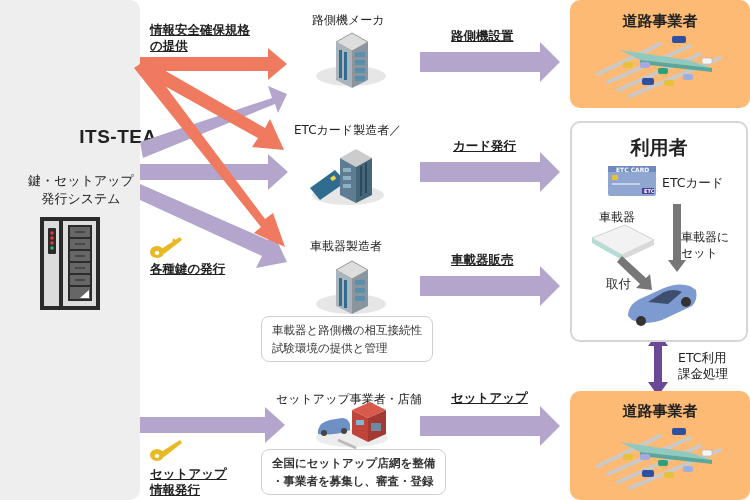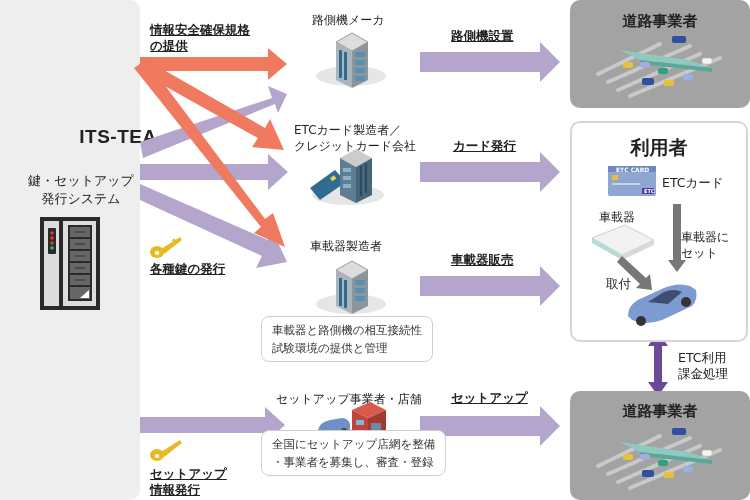--- a/index.html
+++ b/index.html
@@ -4,21 +4,21 @@
 <style>
   * { box-sizing: border-box; margin: 0; padding: 0; }
   html, body { width: 750px; height: 500px; background: #ffffff; overflow: hidden; }
   body { position: relative; font-family: "DejaVu Sans", "Liberation Sans", sans-serif; color: #222; }
   .abs { position: absolute; }
   .panel-left { left: 0; top: 0; width: 140px; height: 500px; background: #eeeeee; border-radius: 0 10px 10px 0; }
   .org-title { left: 0; width: 140px; top: 126px; text-align: center; font-size: 19px; font-weight: bold; color: #222; letter-spacing: 0.5px; font-family: "Liberation Sans", sans-serif; margin-left: 48px; }
   .org-sub { left: 0; width: 162px; top: 172px; text-align: center; font-size: 13px; line-height: 18px; color: #222; }
   .label-bold { font-size: 12.5px; font-weight: bold; color: #222; line-height: 16px; white-space: nowrap; text-decoration: underline; }
   .label { font-size: 12px; color: #222; line-height: 16px; white-space: nowrap; }
-  .road-box { background: #a3a3a3; border-radius: 10px; }
+  .road-box { background: #fdba74; border-radius: 10px; }
   .road-title { font-size: 15px; font-weight: bold; color: #222; text-align: center; width: 100%; }
   .user-box { border: 2px solid #d6d6d6; border-radius: 10px; background: #fff; }
   .user-title { font-size: 19px; font-weight: bold; color: #222; text-align: center; width: 100%; }
   .note-box { border: 1.5px solid #cfcfcf; border-radius: 8px; background: #fff; font-size: 11.5px; line-height: 18px; color: #333; padding: 4px 10px; white-space: nowrap; }
   svg { position: absolute; left: 0; top: 0; overflow: visible; }
 </style>
 </head>
 <body>
 
 <div class="abs panel-left"></div>
@@ -115,21 +115,20 @@
   <rect x="339" y="50" width="3" height="28" fill="#2f6c8f"></rect>
   <rect x="344" y="52" width="3" height="28" fill="#2f6c8f"></rect>
   <rect x="355" y="52" width="10" height="5" fill="#5a8fb0"></rect>
   <rect x="355" y="60" width="10" height="5" fill="#5a8fb0"></rect>
   <rect x="355" y="68" width="10" height="5" fill="#5a8fb0"></rect>
   <rect x="355" y="76" width="10" height="5" fill="#5a8fb0"></rect>
 </svg>
 
 <div class="abs label" style="left:294px; top:122px;">
   <div>ETCカード製造者／</div>
-  <div>クレジットカード会社</div>
 </div>
 <svg width="750" height="500">
   <ellipse cx="348" cy="195" rx="36" ry="10" fill="#e6e6e6"></ellipse>
   <polygon points="310,188 335,170 346,182 320,200" fill="#2f6c8f"></polygon>
   <rect x="330" y="178" width="5" height="4" fill="#e8d44d" transform="rotate(-35 330 178)"></rect>
   <polygon points="340,158 356,149 372,158 356,167" fill="#ccc"></polygon>
   <polygon points="340,158 356,167 356,203 340,195" fill="#5f7d92"></polygon>
   <polygon points="356,167 372,158 372,195 356,203" fill="#456578"></polygon>
   <rect x="343" y="168" width="8" height="4" fill="#8fb1c7"></rect>
   <rect x="343" y="176" width="8" height="4" fill="#8fb1c7"></rect>
@@ -161,21 +160,21 @@
   <path d="M318,430 q2,-8 12,-10 l12,-2 q6,0 8,6 l0,6 q-16,6 -32,4 z" fill="#6e90c4"></path>
   <circle cx="324" cy="433" r="3" fill="#444"></circle>
   <circle cx="344" cy="431" r="3" fill="#444"></circle>
   <line x1="338" y1="440" x2="356" y2="448" stroke="#bbb" stroke-width="3"></line>
   <polygon points="352,410 370,402 386,410 368,418" fill="#d9594c"></polygon>
   <polygon points="352,410 368,418 368,442 352,434" fill="#c0443a"></polygon>
   <polygon points="368,418 386,410 386,434 368,442" fill="#a33a31"></polygon>
   <rect x="356" y="420" width="8" height="5" fill="#7fb7d8"></rect>
   <rect x="371" y="423" width="10" height="8" fill="#6e8aa0"></rect>
 </svg>
-<div class="abs note-box" style="left:261px; top:430px;">
+<div class="abs note-box" style="left:261px; top:449px;font-weight:bold;">
   <div>全国にセットアップ店網を整備</div>
   <div>・事業者を募集し、審査・登録</div>
 </div>
 
 <div class="abs label-bold" style="left:451px; top:28px;">路側機設置</div>
 <div class="abs label-bold" style="left:453px; top:138px;">カード発行</div>
 <div class="abs label-bold" style="left:451px; top:252px;">車載器販売</div>
 <div class="abs label-bold" style="left:451px; top:390px;">セットアップ</div>
 
 <div class="abs road-box" style="left:570px; top:0px; width:180px; height:108px;">

